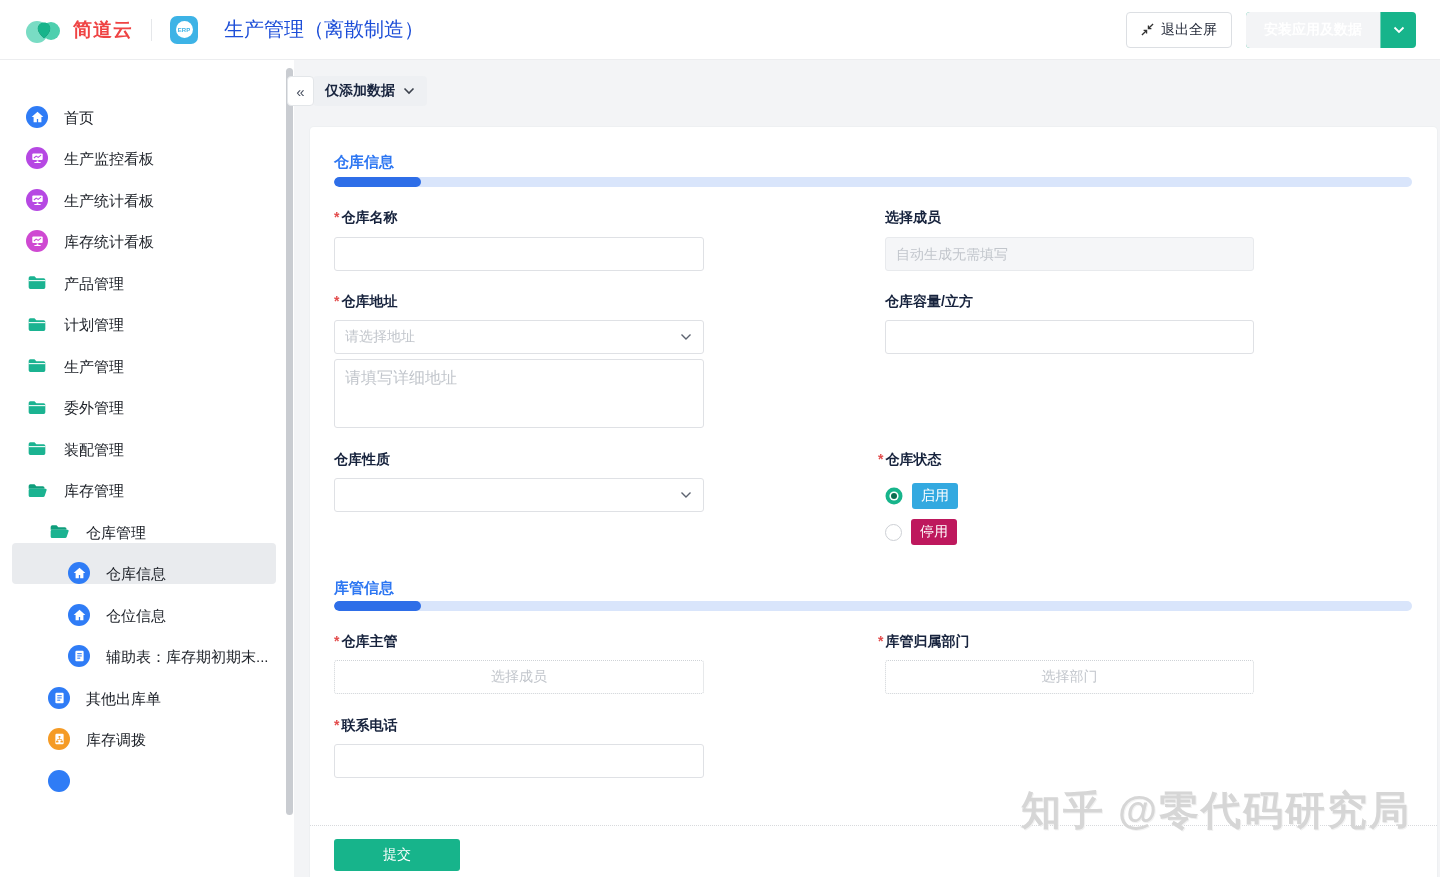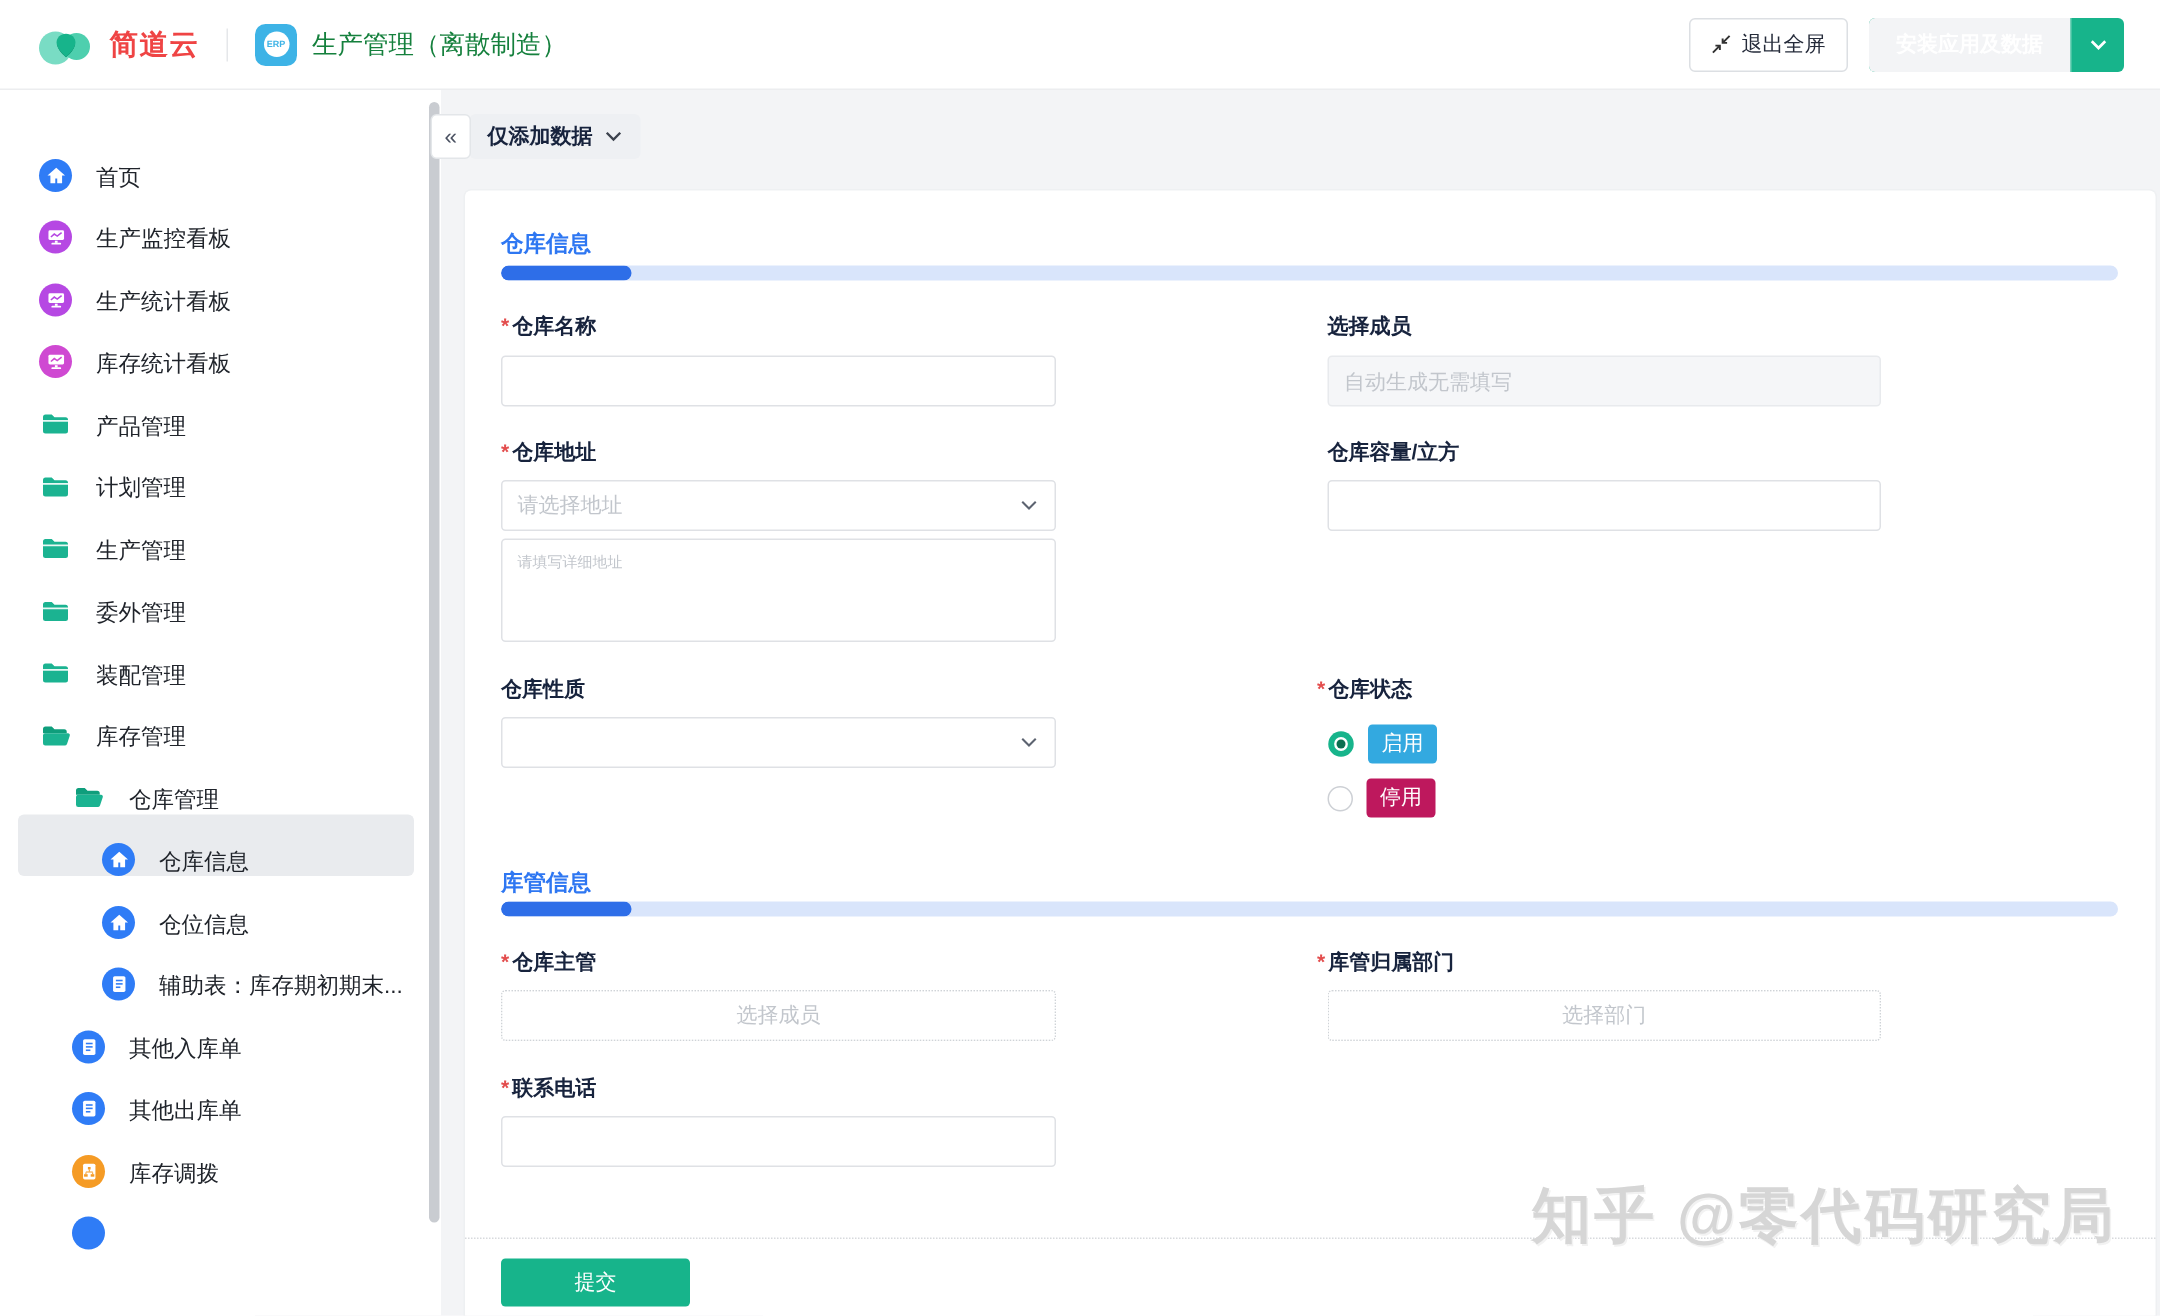--- a/index.html
+++ b/index.html
@@ -6,21 +6,21 @@
   html,body { width:1440px; height:877px; overflow:hidden; }
   body { font-family:"Liberation Sans","DejaVu Sans",sans-serif; background:#f3f4f6; color:#20242b; }
 
   
   .header { height:60px; background:#fff; border-bottom:1px solid #ecedef; display:flex; align-items:center; padding:0 24px; }
   .logo-wrap { display:flex; align-items:center; gap:9px; }
   .logo-text { font-size:19px; font-weight:bold; color:#ef4444; letter-spacing:1px; }
   .v-divider { width:1px; height:22px; background:#e5e7ea; margin:0 18px; }
   .app-badge { width:28px; height:28px; border-radius:7px; background:#3db3e6; display:flex; align-items:center; justify-content:center; }
   .app-badge .inner { width:17px; height:17px; border-radius:50%; background:#fff; color:#3db3e6; font-size:6px; font-weight:bold; display:flex; align-items:center; justify-content:center; }
-  .app-title { font-size:17px; color:#15803d; margin-left:10px; }
+  .app-title { font-size:20px; color:#1d4ed8; margin-left:26px; }
   .header-right { margin-left:auto; display:flex; align-items:center; gap:14px; }
   .btn-exit { height:36px; padding:0 14px; border:1px solid #dcdfe3; border-radius:4px; background:#fff; display:flex; align-items:center; gap:7px; font-size:14px; color:#252b3a; cursor:pointer; }
   .btn-install { height:36px; border-radius:4px; background:#17b48b; color:#fff; display:flex; align-items:stretch; cursor:pointer; overflow:hidden; }
   .btn-install .main { padding:0 18px; display:flex; align-items:center; font-size:14px; font-weight:bold; }
   .btn-install .caret { width:36px; border-left:1px solid rgba(255,255,255,.4); display:flex; align-items:center; justify-content:center; }
 
   
   .body-row { display:flex; height:817px; }
 
   
@@ -52,21 +52,21 @@
   .progress { position:absolute; left:24px; width:1078px; height:10px; border-radius:5px; background:#d9e5fb; overflow:hidden; }
   .progress .fill { width:87px; height:10px; border-radius:5px; background:#2e6ee8; }
 
   .f-label { position:absolute; font-size:14px; font-weight:bold; color:#17233d; }
   .req { color:#e34d4d; margin-right:2px; font-weight:bold; }
 
   .t-input { position:absolute; width:370px; height:34px; border:1px solid #dfe1e5; border-radius:3px; padding:0 10px; font-size:14px; color:#333; background:#fff; outline:none; font-family:inherit; }
   .t-input::placeholder, .t-area::placeholder { color:#c2c6cc; }
   .t-input.right-col { width:369px; }
   .t-input.disabled { background:#f5f6f8; border-color:#e8eaed; }
-  .t-area { position:absolute; width:370px; height:69px; border:1px solid #dfe1e5; border-radius:3px; padding:8px 10px; font-size:10px; color:#333; resize:none; outline:none; font-family:Liberation Mono, monospace; }
+  .t-area { position:absolute; width:370px; height:69px; border:1px solid #dfe1e5; border-radius:3px; padding:8px 10px; font-size:16px; color:#333; resize:none; outline:none; font-family:Liberation Mono, monospace; }
   .sel { position:absolute; width:370px; height:34px; border:1px solid #dfe1e5; border-radius:3px; background:#fff; display:flex; align-items:center; padding:0 30px 0 10px; font-size:14px; color:#c2c6cc; cursor:pointer; }
   .sel .chev { position:absolute; right:10px; top:9px; }
   .dashed-box { position:absolute; width:370px; height:34px; border:1px dotted #cfd3d7; border-radius:3px; background:#fff; display:flex; align-items:center; justify-content:center; font-size:14px; color:#c2c6cc; cursor:pointer; }
   .dashed-box.right-col { width:369px; }
 
   .radio-row { position:absolute; display:flex; align-items:center; gap:9px; cursor:pointer; }
   .radio-off { width:17px; height:17px; border-radius:50%; border:1px solid #cdd0d5; background:#fff; }
   .tag { padding:4px 9px; border-radius:3px; color:#fff; font-size:14px; }
   .tag-enabled { background:#33a9e0; }
   .tag-disabled { background:#be185d; }
@@ -260,31 +260,20 @@
           <svg width="11" height="12" viewBox="0 0 14 16">
               <rect x="1.5" y="1" width="11" height="14" rx="1.5" fill="#fff"></rect>
               <rect x="4" y="4.2" width="6" height="1.4" fill="#2f7cf6"></rect>
               <rect x="4" y="7.2" width="6" height="1.4" fill="#2f7cf6"></rect>
               <rect x="4" y="10.2" width="4" height="1.4" fill="#2f7cf6"></rect>
             </svg>
         </span>
         <span class="label">辅助表：库存期初期末...</span>
       </div>
 
-      <div class="nav-item lv2">
-        <span class="icn circle c-blue">
-          <svg width="11" height="12" viewBox="0 0 14 16">
-              <rect x="1.5" y="1" width="11" height="14" rx="1.5" fill="#fff"></rect>
-              <rect x="4" y="4.2" width="6" height="1.4" fill="#2f7cf6"></rect>
-              <rect x="4" y="7.2" width="6" height="1.4" fill="#2f7cf6"></rect>
-              <rect x="4" y="10.2" width="4" height="1.4" fill="#2f7cf6"></rect>
-            </svg>
-        </span>
-        <span class="label">其他入库单</span>
-      </div>
 
       <div class="nav-item lv2">
         <span class="icn circle c-blue">
           <svg width="11" height="12" viewBox="0 0 14 16">
               <rect x="1.5" y="1" width="11" height="14" rx="1.5" fill="#fff"></rect>
               <rect x="4" y="4.2" width="6" height="1.4" fill="#2f7cf6"></rect>
               <rect x="4" y="7.2" width="6" height="1.4" fill="#2f7cf6"></rect>
               <rect x="4" y="10.2" width="4" height="1.4" fill="#2f7cf6"></rect>
             </svg>
         </span>

